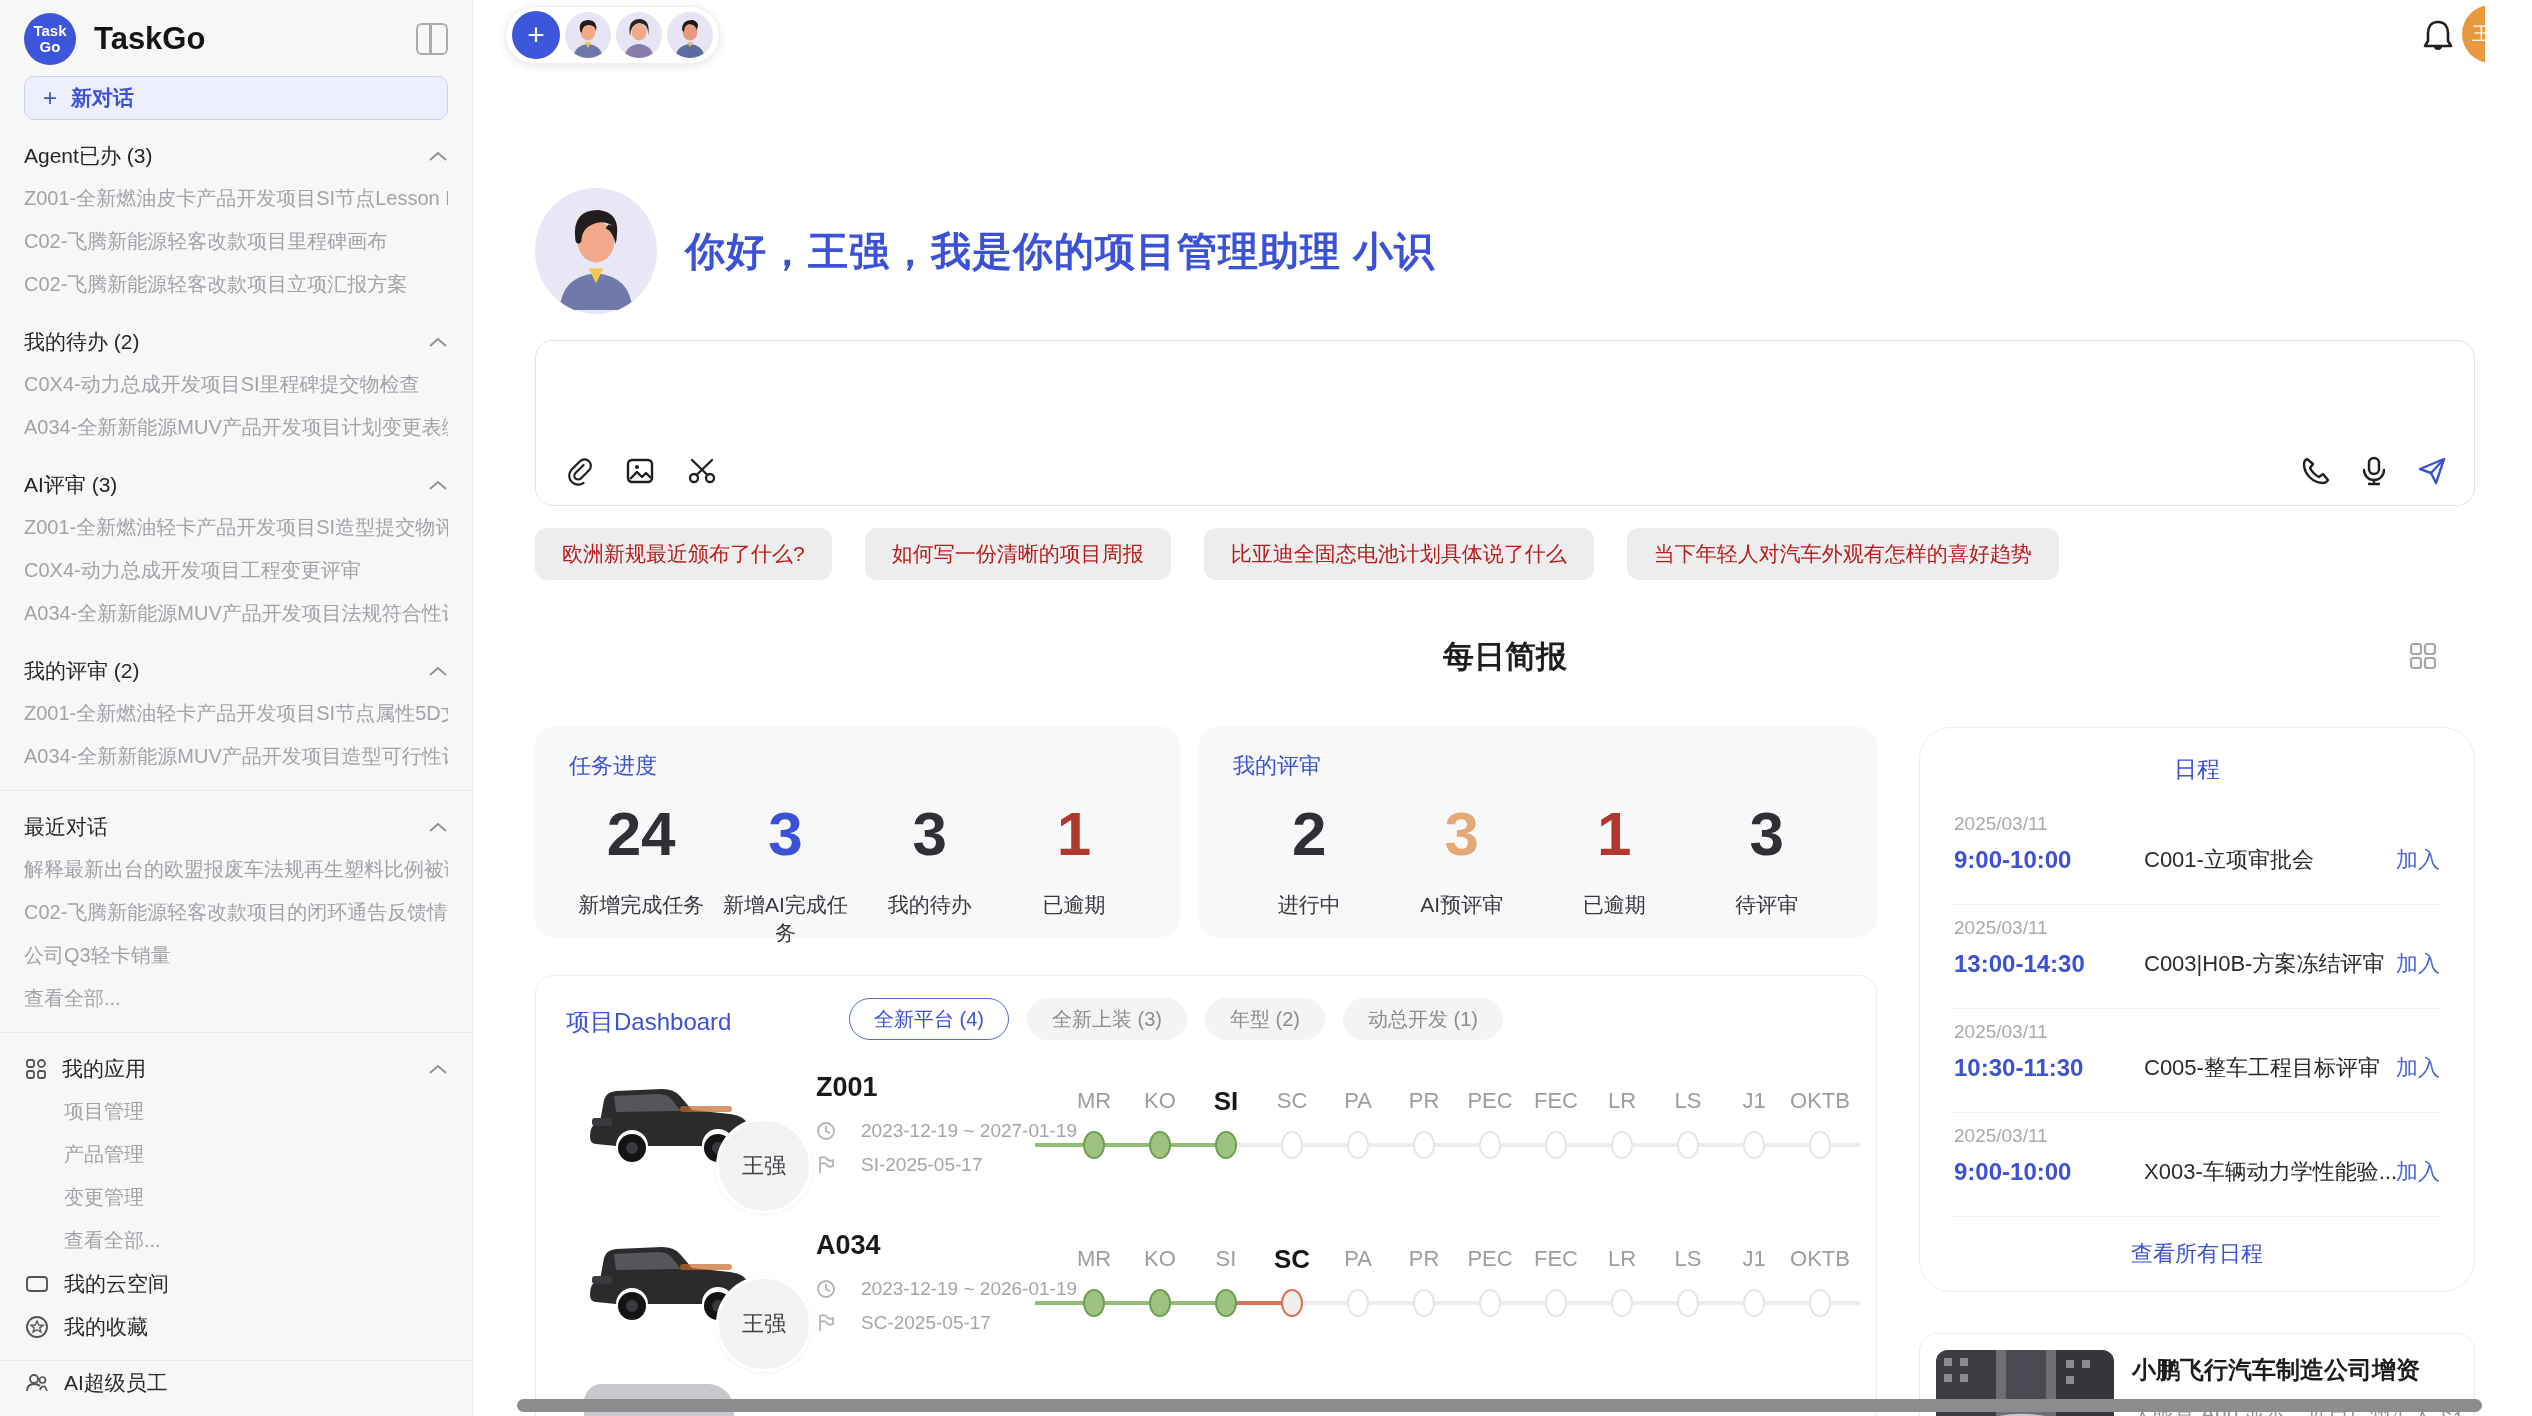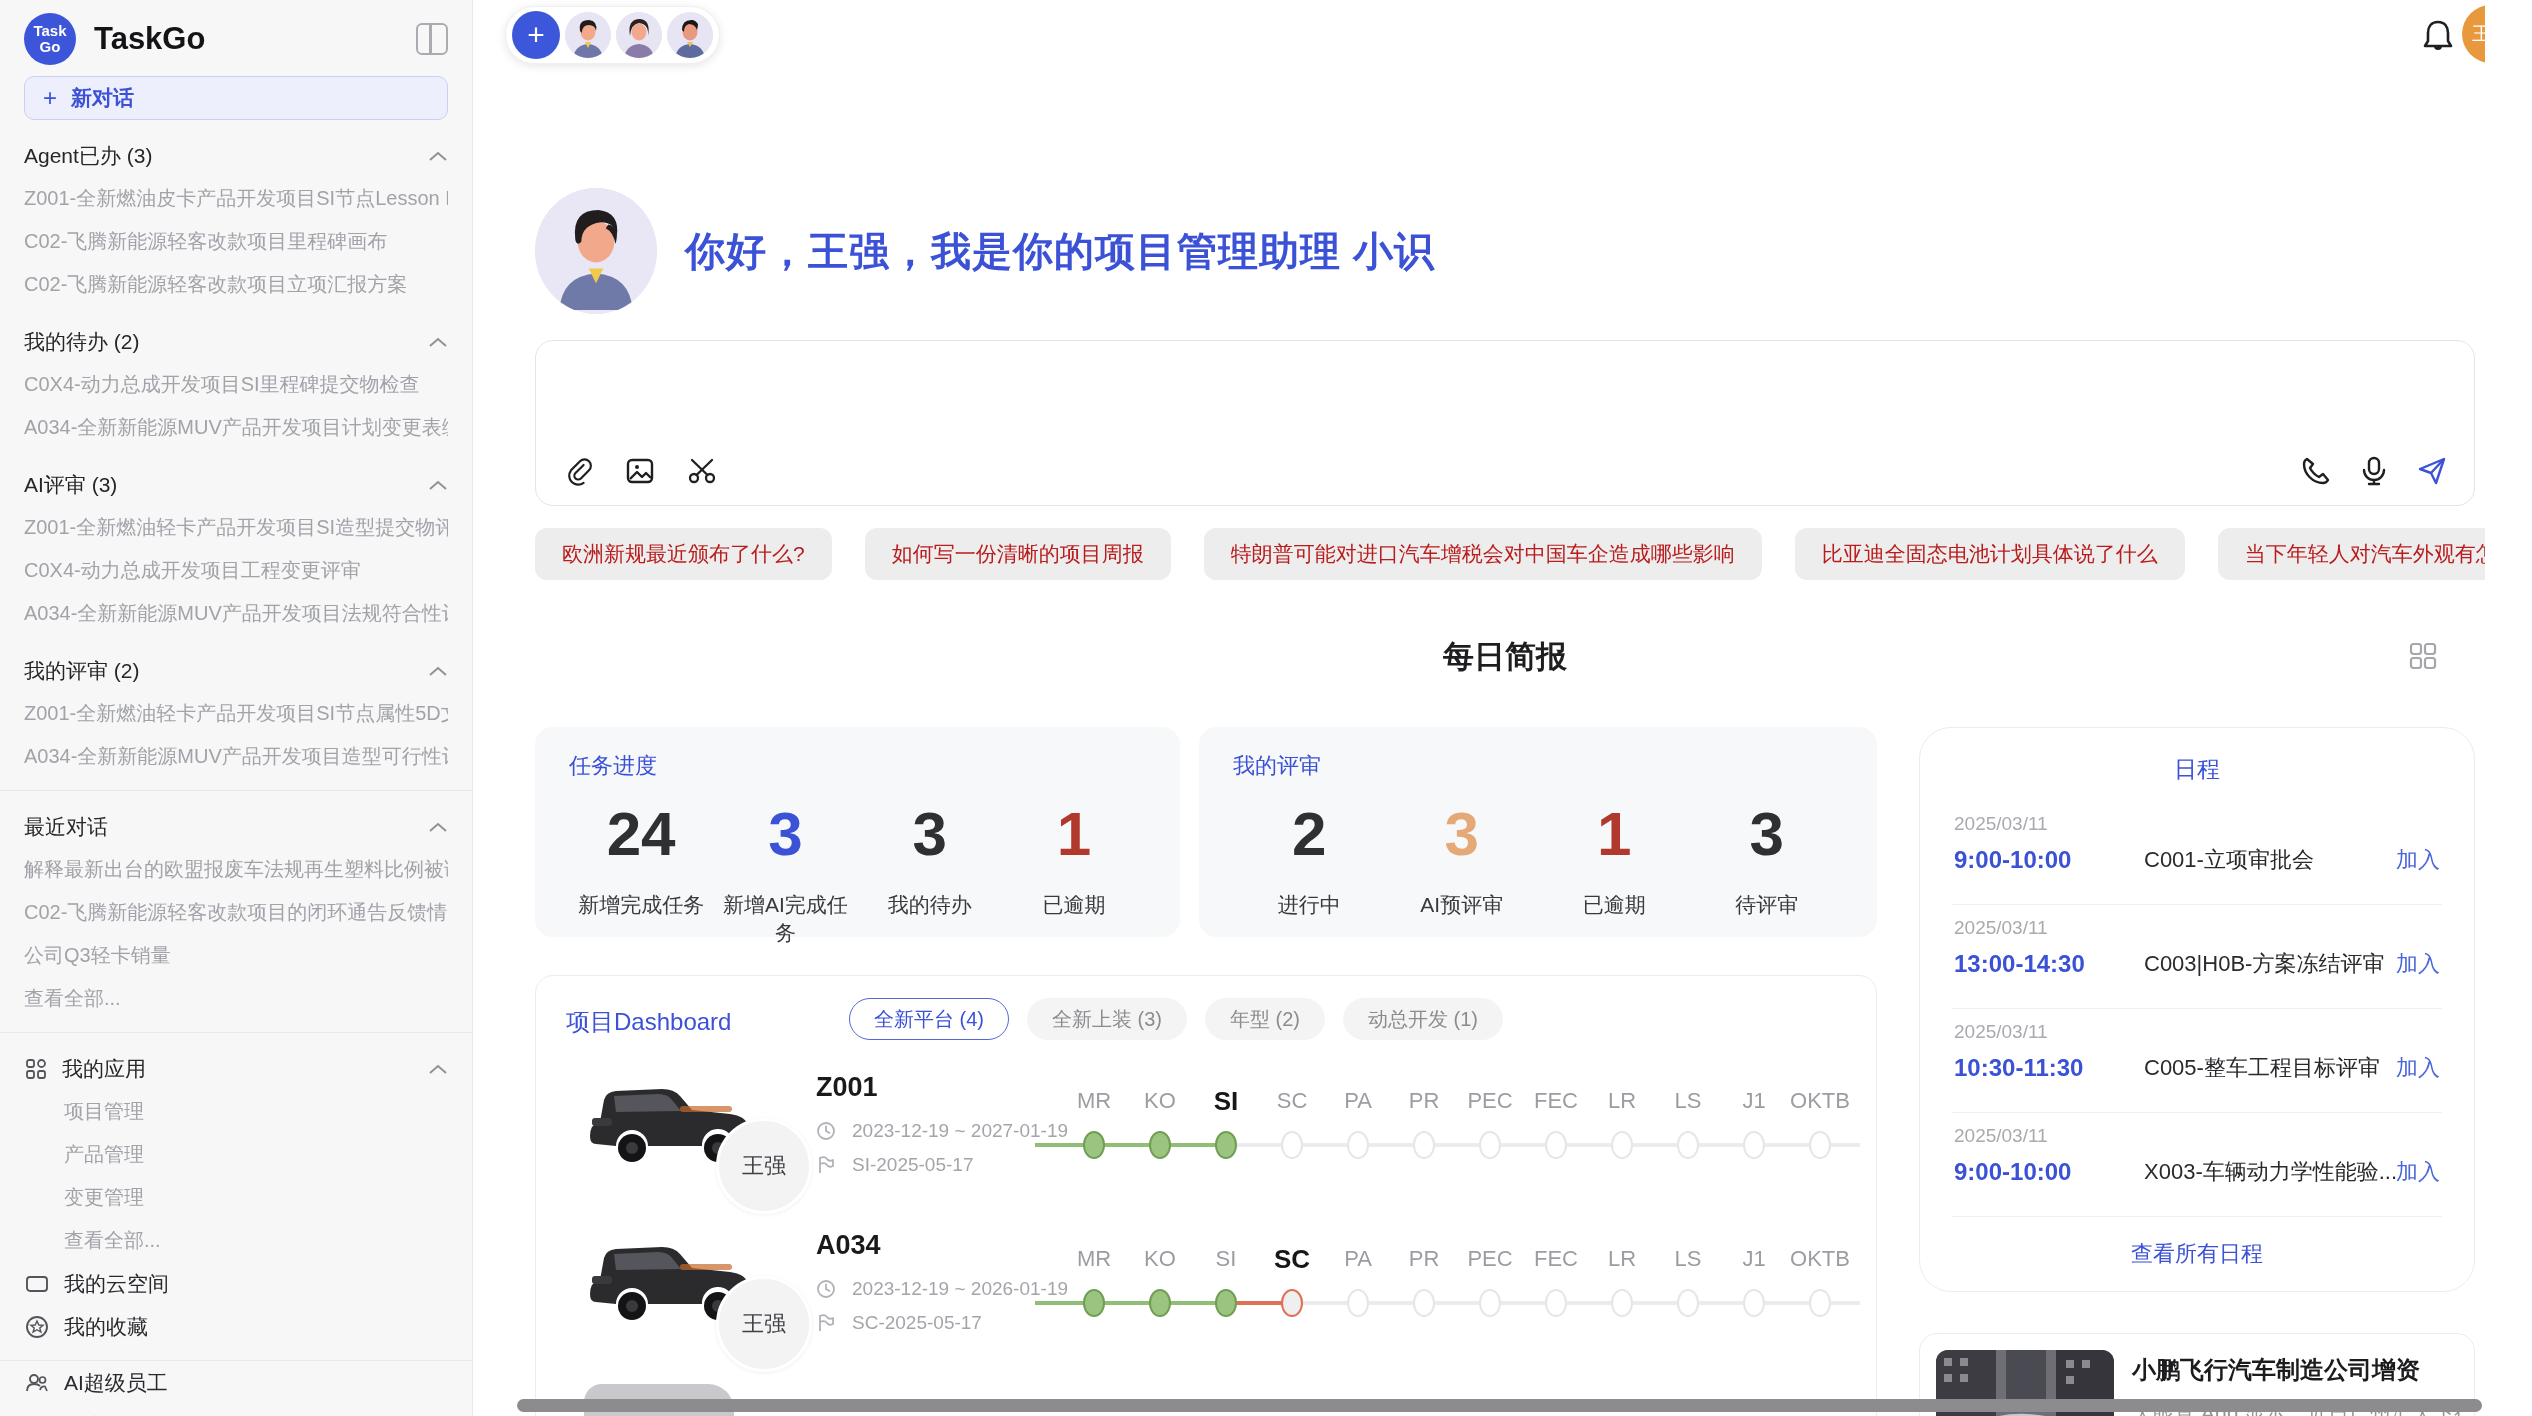--- a/index.html
+++ b/index.html
@@ -79,21 +79,21 @@
   .dash-tabs { position:absolute; left:313px; top:22px; display:flex; gap:18px; }
   .dtab { height:42px; line-height:40px; border-radius:21px; padding:0 24px; font-size:20px;
     background:#F4F4F5; color:#8C8C90; border:1.5px solid #F4F4F5; cursor:pointer; white-space:nowrap; }
   .dtab.active { background:#fff; color:#3B51D6; border-color:#5368D5; }
   .proj-row { position:absolute; left:30px; right:30px; height:150px; }
   .truck { position:absolute; left:18px; top:8px; width:172px; height:108px; }
   .owner-badge { position:absolute; left:150px; top:64px; width:96px; height:96px; border-radius:50%;
     background:#F3F3F4; border:3px solid #fff; box-shadow:0 1px 4px rgba(0,0,0,.06);
     display:flex; align-items:center; justify-content:center; font-size:22px; color:#3F4045; }
   .proj-code { position:absolute; left:250px; top:18px; font-size:27px; font-weight:bold; color:#1A1A1C; }
-  .proj-meta { position:absolute; left:250px; display:flex; align-items:center; gap:16px;
+  .proj-meta { position:absolute; left:250px; display:flex; align-items:center; gap:25px;
     font-size:19px; color:#A3A5AA; white-space:nowrap; }
   .proj-meta svg { width:20px; height:20px; }
   .mstones { position:absolute; left:495px; top:30px; width:792px; }
   .m-labels { display:flex; }
   .m-label { width:66px; text-align:center; font-size:22px; color:#9B9DA2; height:34px; line-height:34px; }
   .m-label.current { font-size:26px; color:#17171A; font-weight:bold; }
   .m-track { position:relative; height:34px; margin-top:10px; }
   .m-seg { position:absolute; top:15px; height:4px; }
   .m-dot { position:absolute; top:3px; width:22px; height:28px; border-radius:50%; background:#fff; border:2.5px solid #E6E6E8; }
   .m-dot.done { background:#9CC480; border-color:#6FA052; }
@@ -333,21 +333,20 @@
               <path d="M4 14 L28 4 L20 28 L15 18 Z" fill="none" stroke="#3B51D6" stroke-width="2.4" stroke-linejoin="round"></path>
               <path d="M15 18 L28 4" stroke="#3B51D6" stroke-width="2.4"></path>
             </svg>
         </div>
       </div>
     </div>
 
     <div class="chips" id="chips">
         <div class="chip">欧洲新规最近颁布了什么?</div>
         <div class="chip">如何写一份清晰的项目周报</div>
-        <div class="chip">特朗普可能对进口汽车增税会对中国车企造成哪些影响</div>
         <div class="chip">比亚迪全固态电池计划具体说了什么</div>
         <div class="chip">当下年轻人对汽车外观有怎样的喜好趋势</div>
       </div>
 
     <div class="brief-head">
       <span class="brief-title">每日简报</span>
       <div class="grid-icon">
         <svg viewBox="0 0 32 32">
             <rect x="4" y="4" width="10" height="10" rx="2.5" fill="none" stroke="#A6A6AA" stroke-width="2.2"></rect>
             <rect x="18" y="4" width="10" height="10" rx="2.5" fill="none" stroke="#A6A6AA" stroke-width="2.2"></rect>

